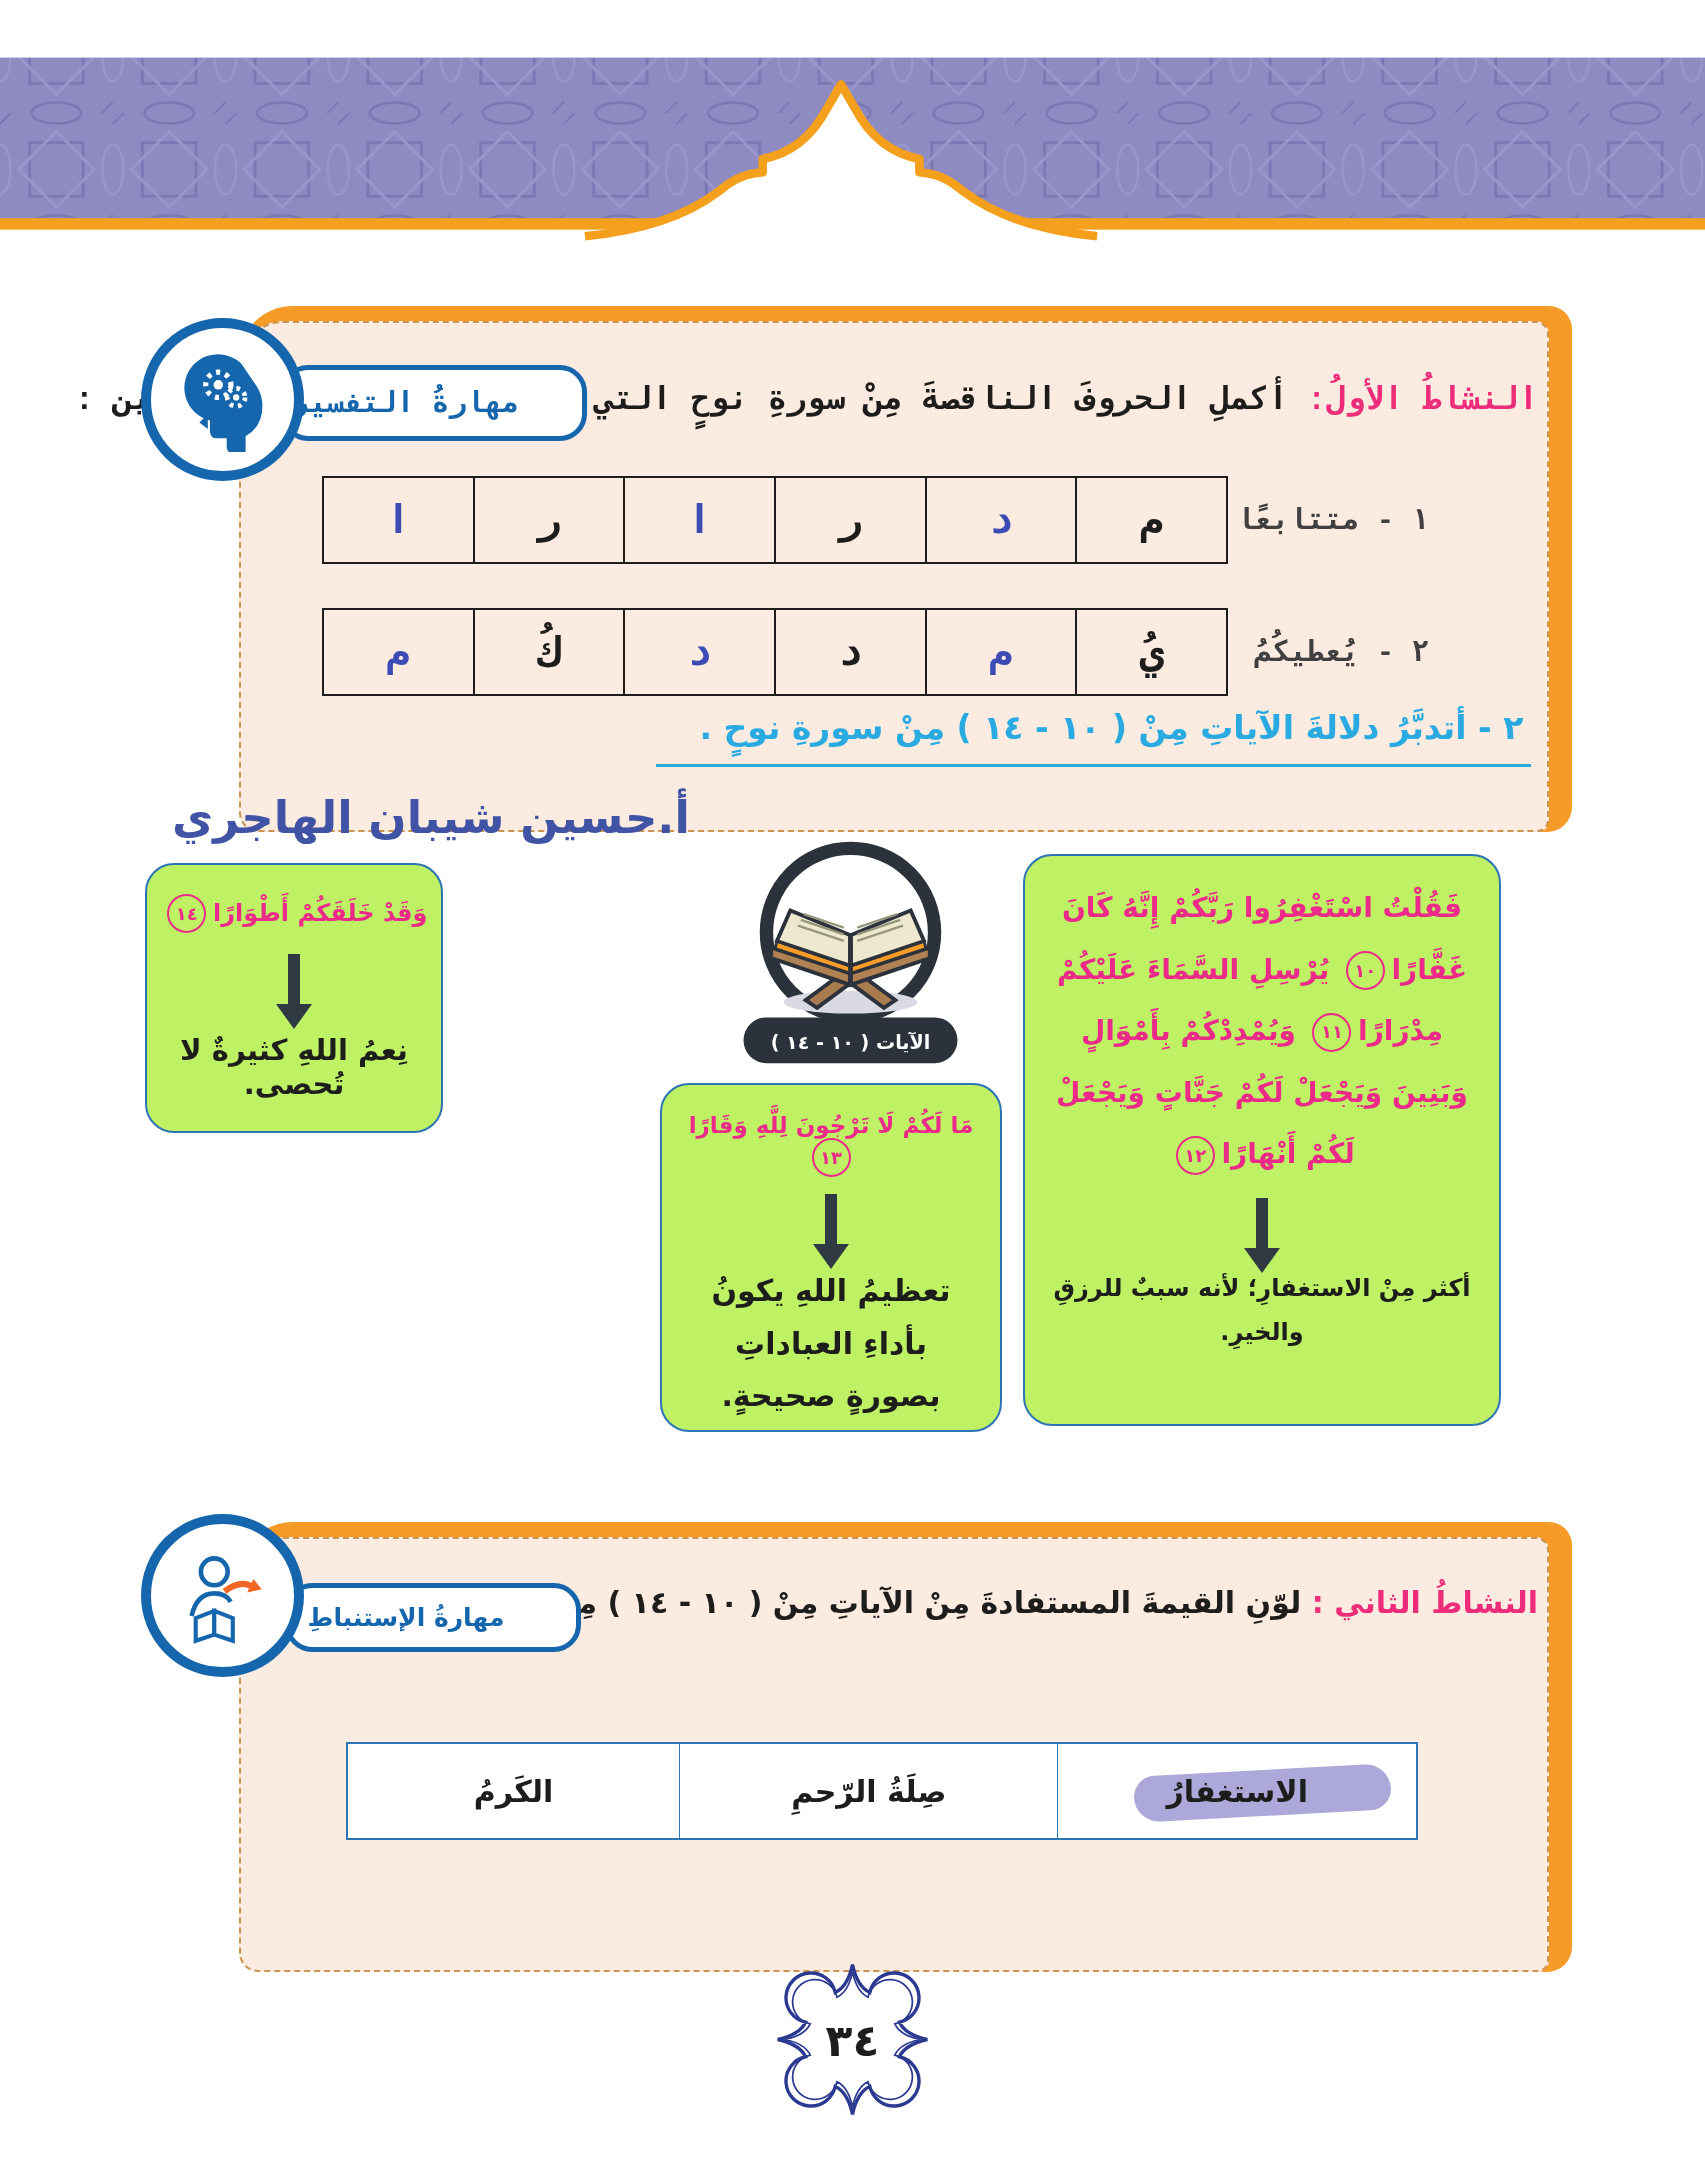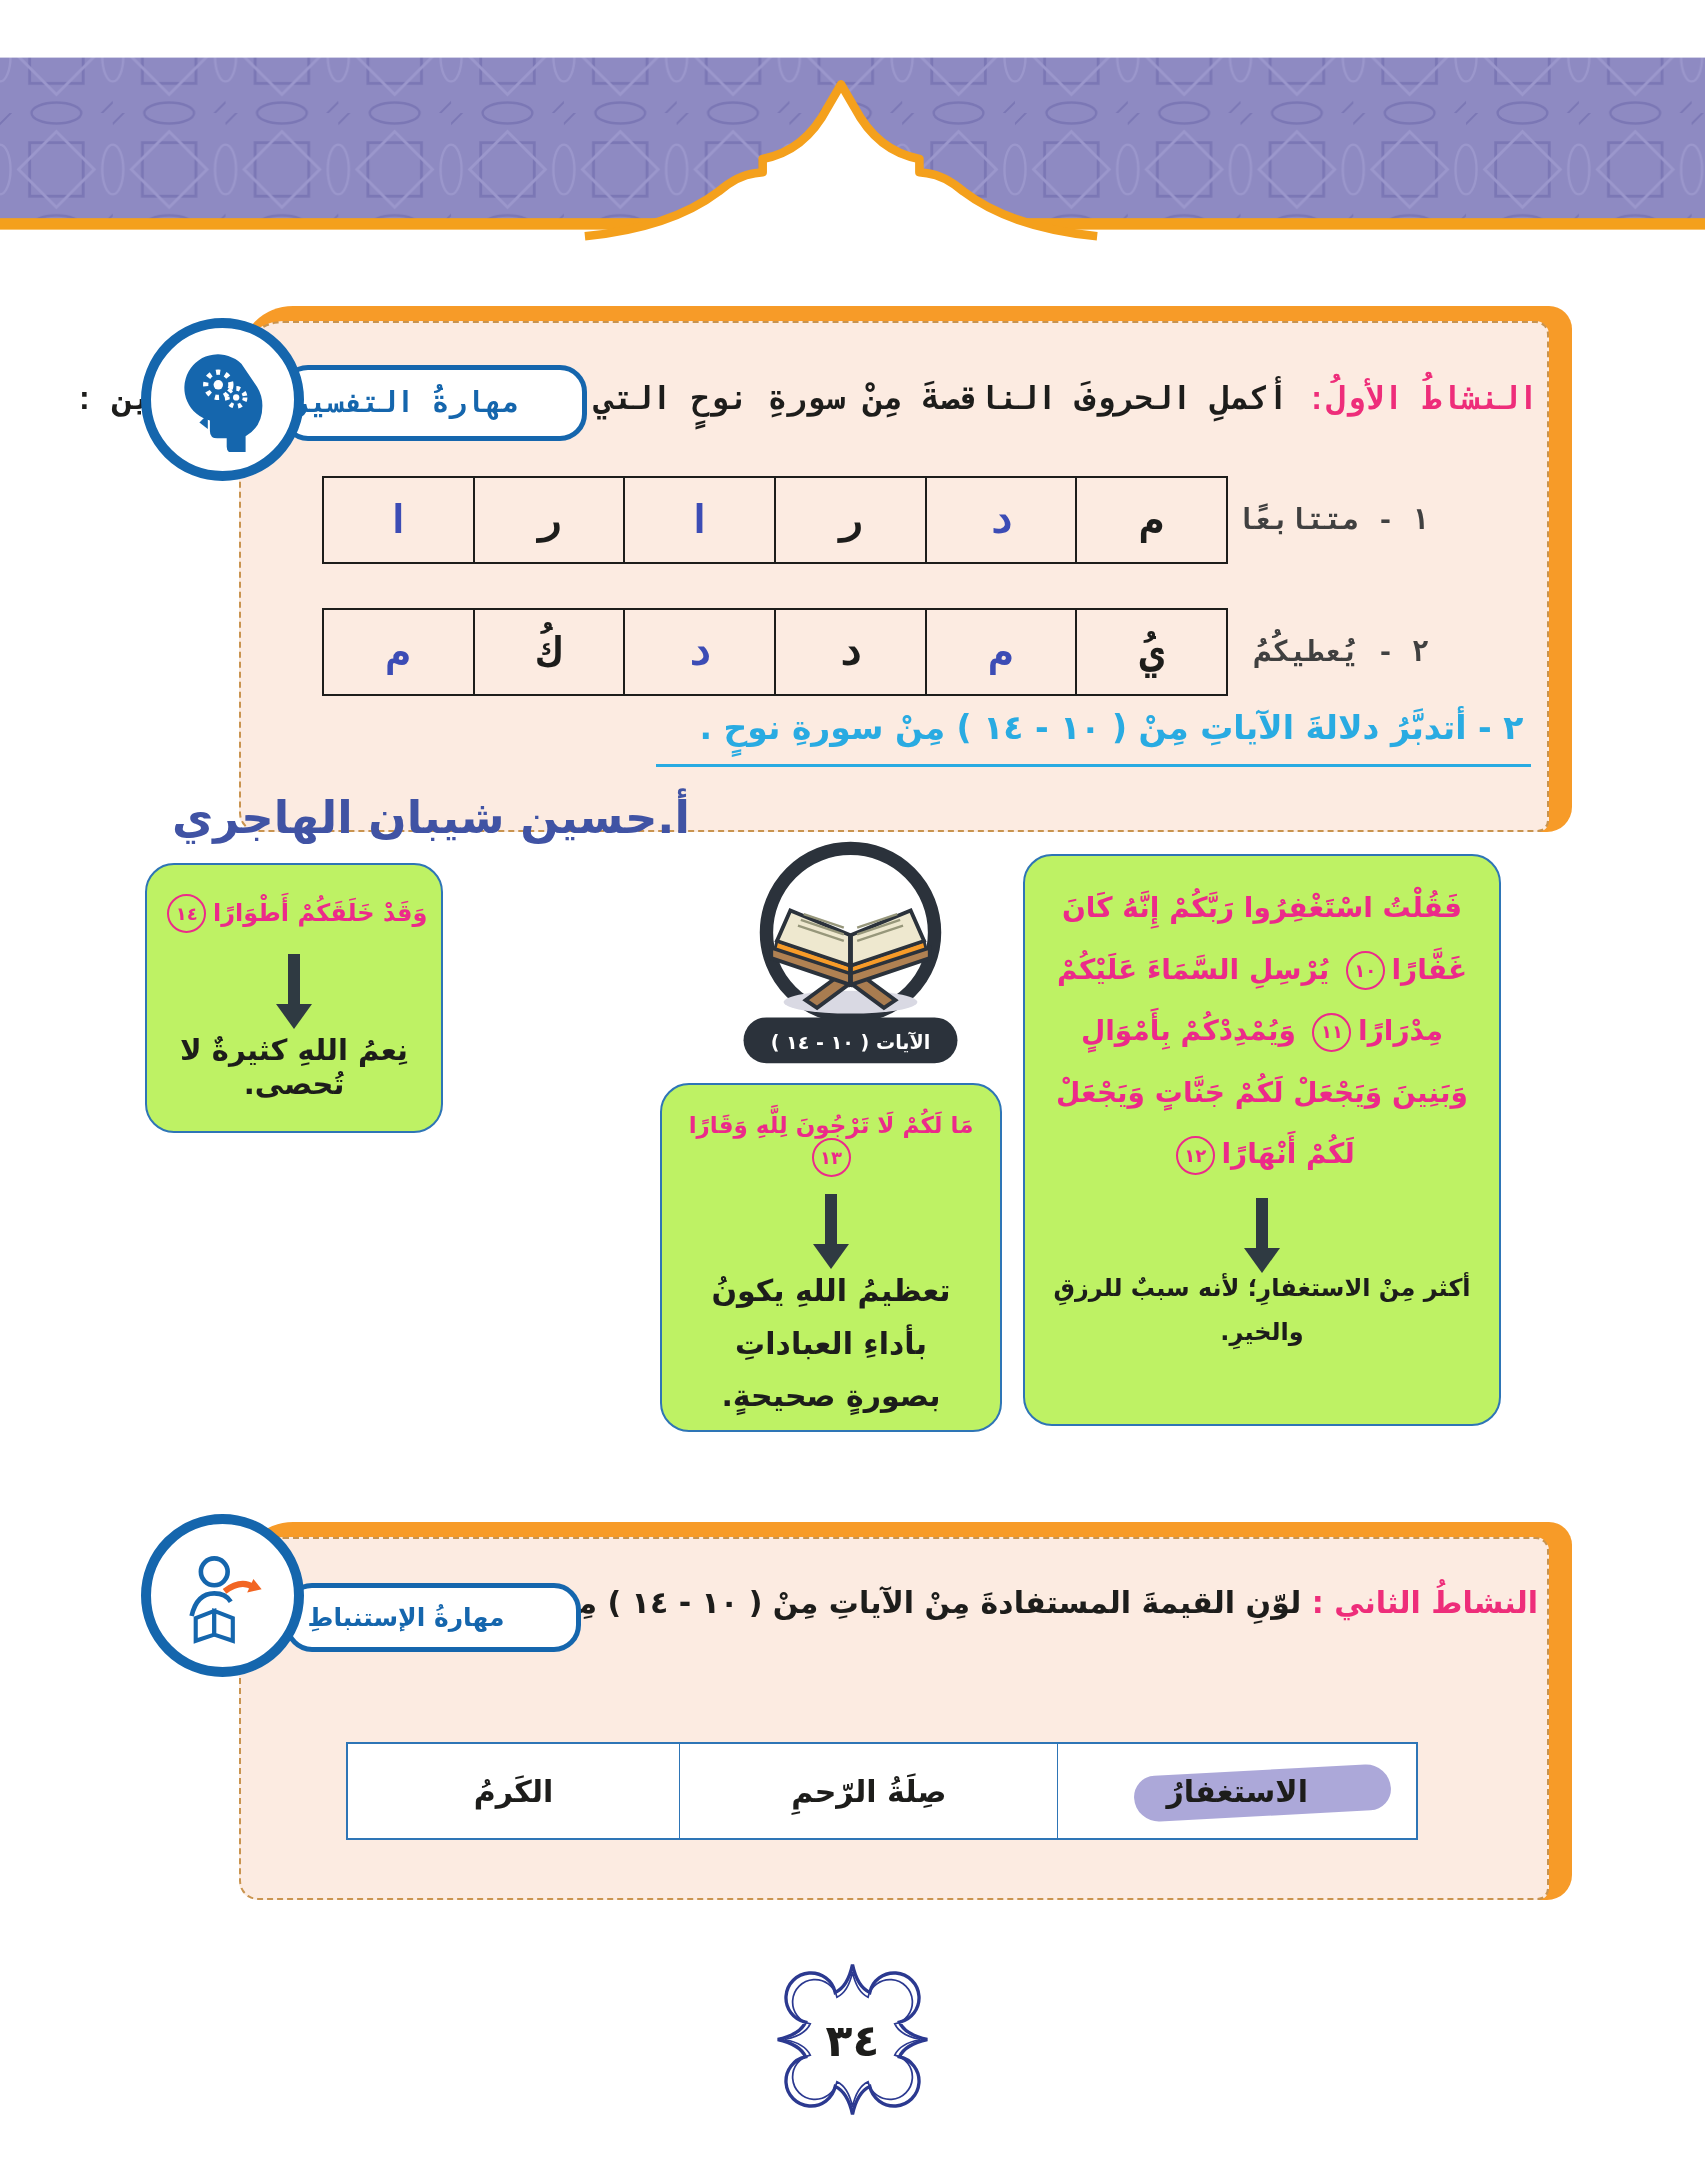--- a/index.html
+++ b/index.html
@@ -200,21 +200,21 @@
     <path d="M125 146 L204 120 L202 112 L125 138 Z" fill="#f79b28" stroke="#2b323b" stroke-width="3"></path>
     <path d="M125 138 L48 112 L62 80 L125 106 Z" fill="#eee8cf" stroke="#2b323b" stroke-width="4"></path>
     <path d="M125 138 L202 112 L188 80 L125 106 Z" fill="#eee8cf" stroke="#2b323b" stroke-width="4"></path>
     <path d="M70 96 L118 112 M73 90 L118 105 M76 84 L118 98" stroke="#97977b" stroke-width="2.5" fill="none"></path>
     <path d="M180 96 L132 112 M177 90 L132 105 M174 84 L132 98" stroke="#97977b" stroke-width="2.5" fill="none"></path>
     <path d="M125 106 L125 158" stroke="#2b323b" stroke-width="5"></path>
     <rect x="13" y="192" width="224" height="48" rx="24" fill="#2b323b"></rect>
     <text x="125" y="225" text-anchor="middle" font-size="20" font-weight="bold" fill="#ffffff" style="direction:rtl;font-family:'DejaVu Sans',sans-serif;">الآيات ( ١٠ - ١٤ )</text>
   </svg>
 
-  <div class="panel" style="left:239px;top:1522px;width:1333px;height:378px;">
+  <div class="panel" style="left:239px;top:1522px;width:1333px;height:450px;">
     <div class="panel-inner"></div>
 
     <div class="skill-pill" style="left:46px;top:61px;width:296px;height:69px;font-size:25px;padding-right:54px;box-sizing:border-box;">
       <span>مهارةُ الإستنباطِ</span>
     </div>
 
     <div class="badge-circle" style="left:-98px;top:-7.6px;">
       <svg width="103" height="103" viewBox="0 0 100 100">
         <circle cx="42" cy="27" r="13" fill="none" stroke="#1566ad" stroke-width="4.5"></circle>
         <path d="M20 70 q5 -22 22 -22 q11 0 16 8" fill="none" stroke="#1566ad" stroke-width="4.5"></path>

